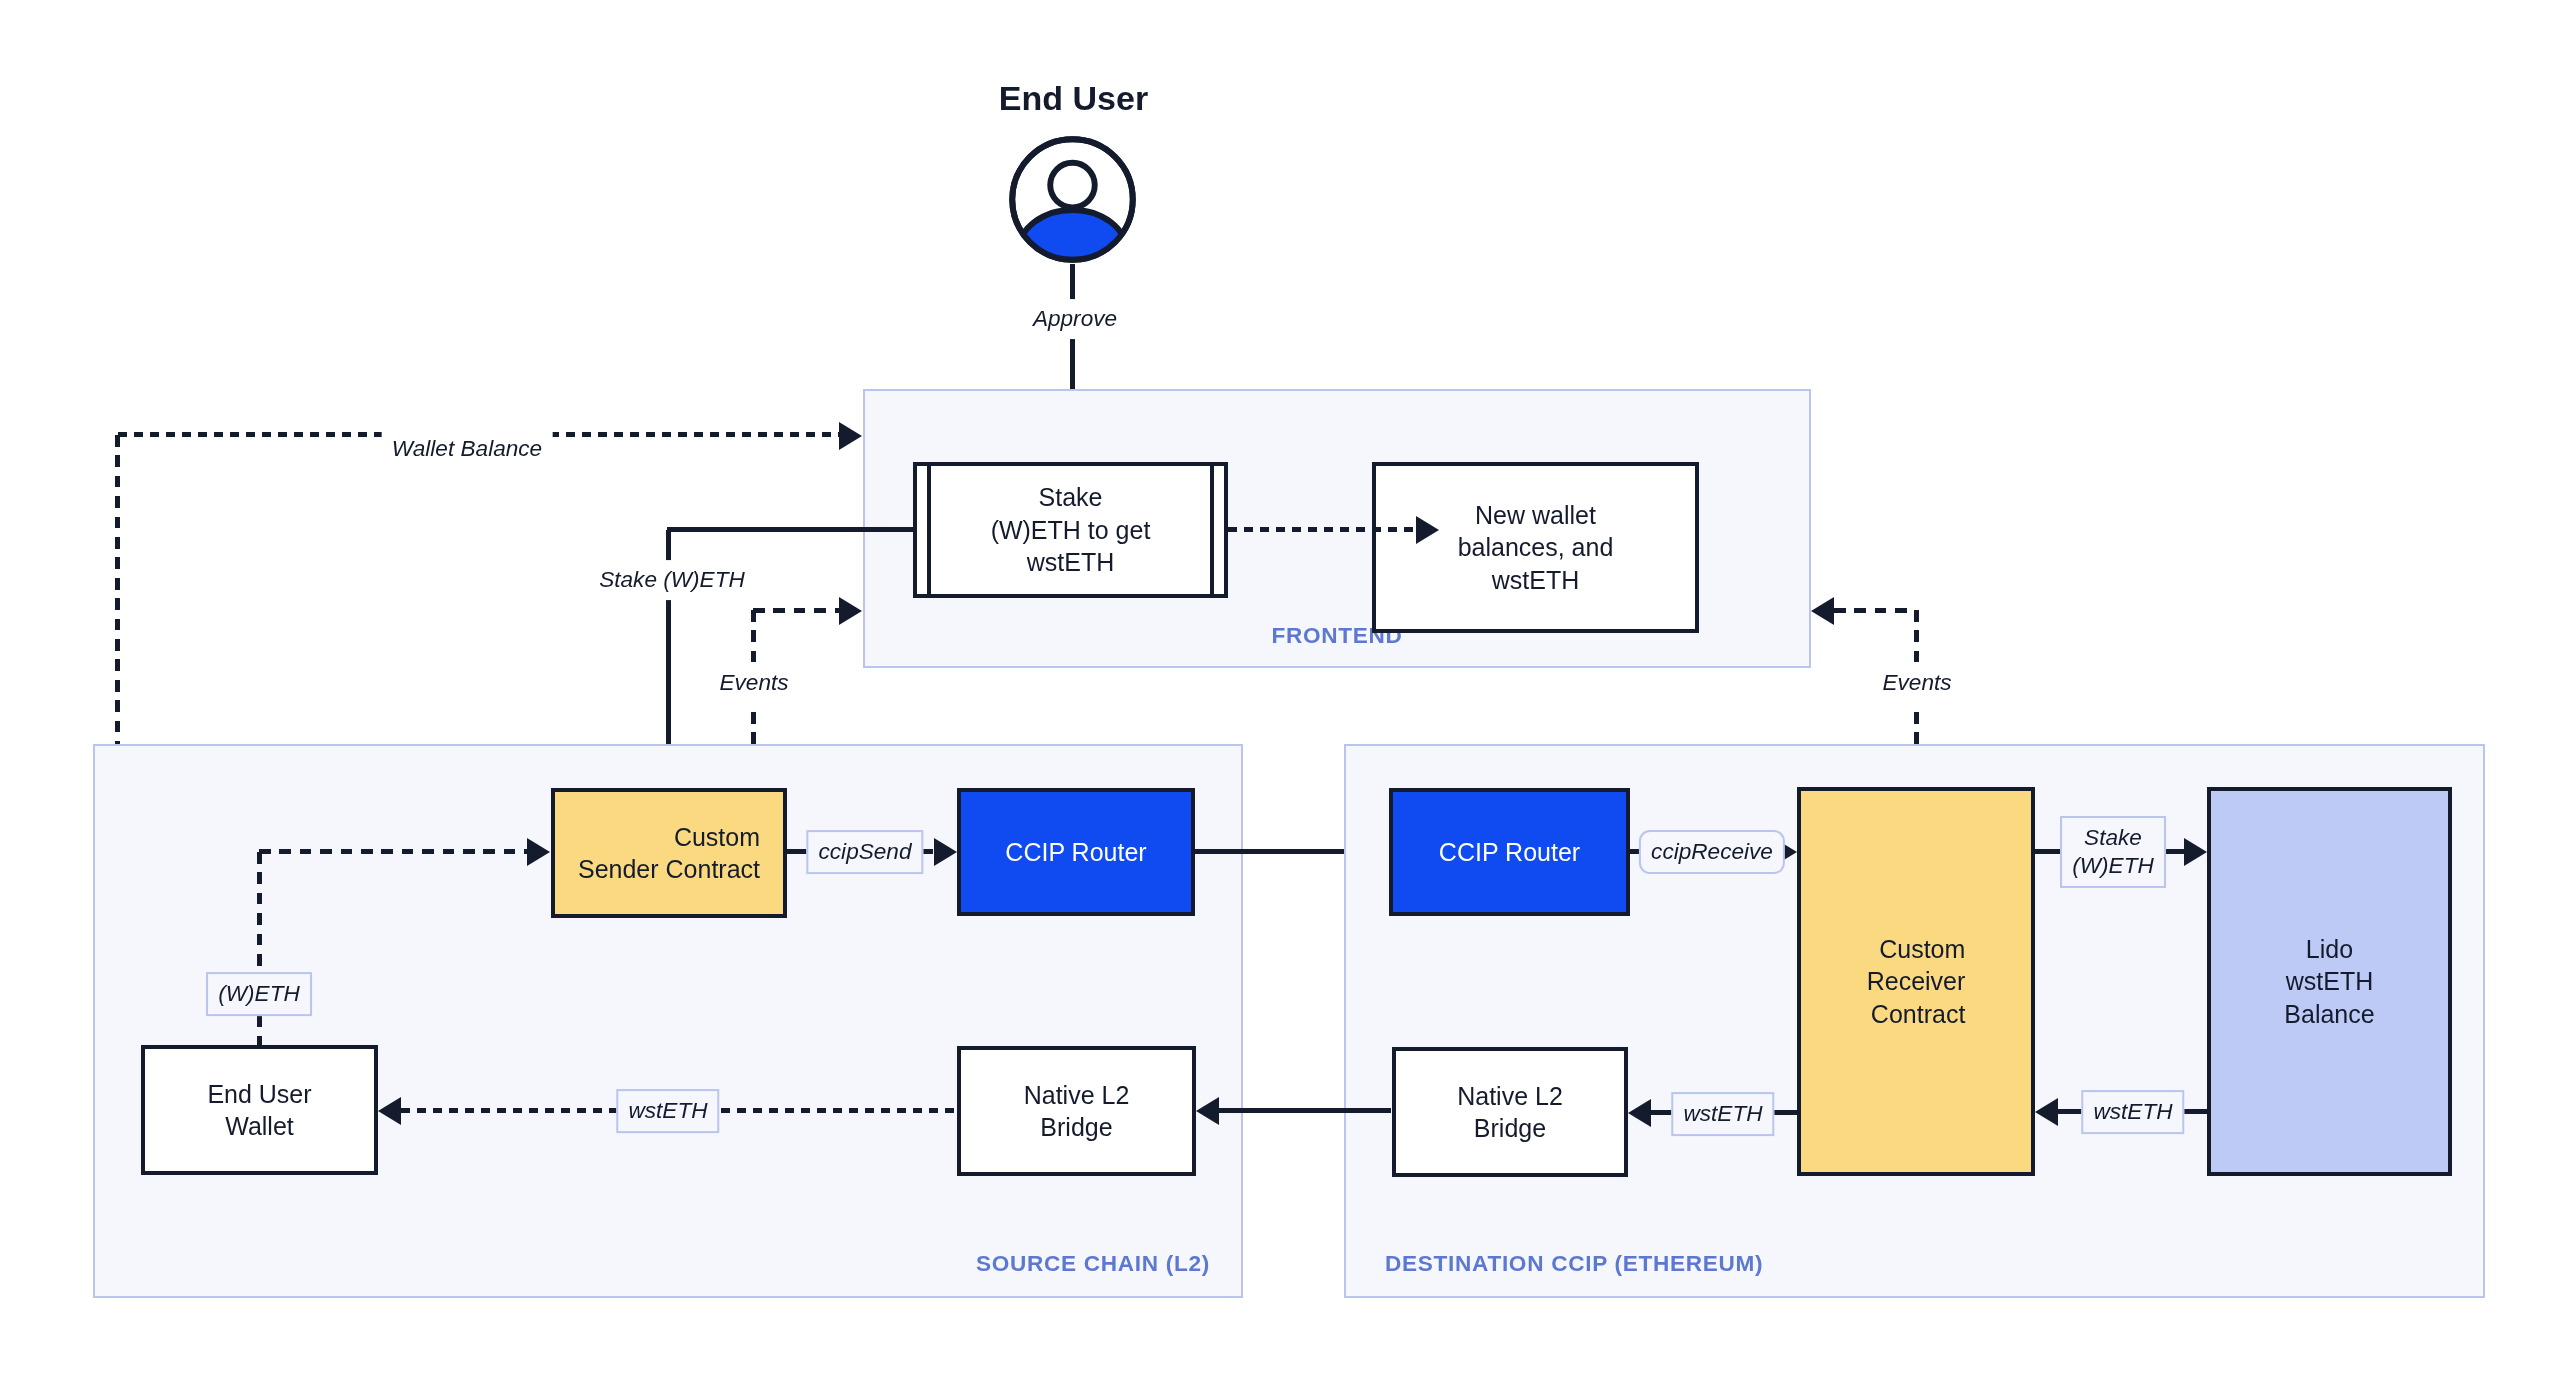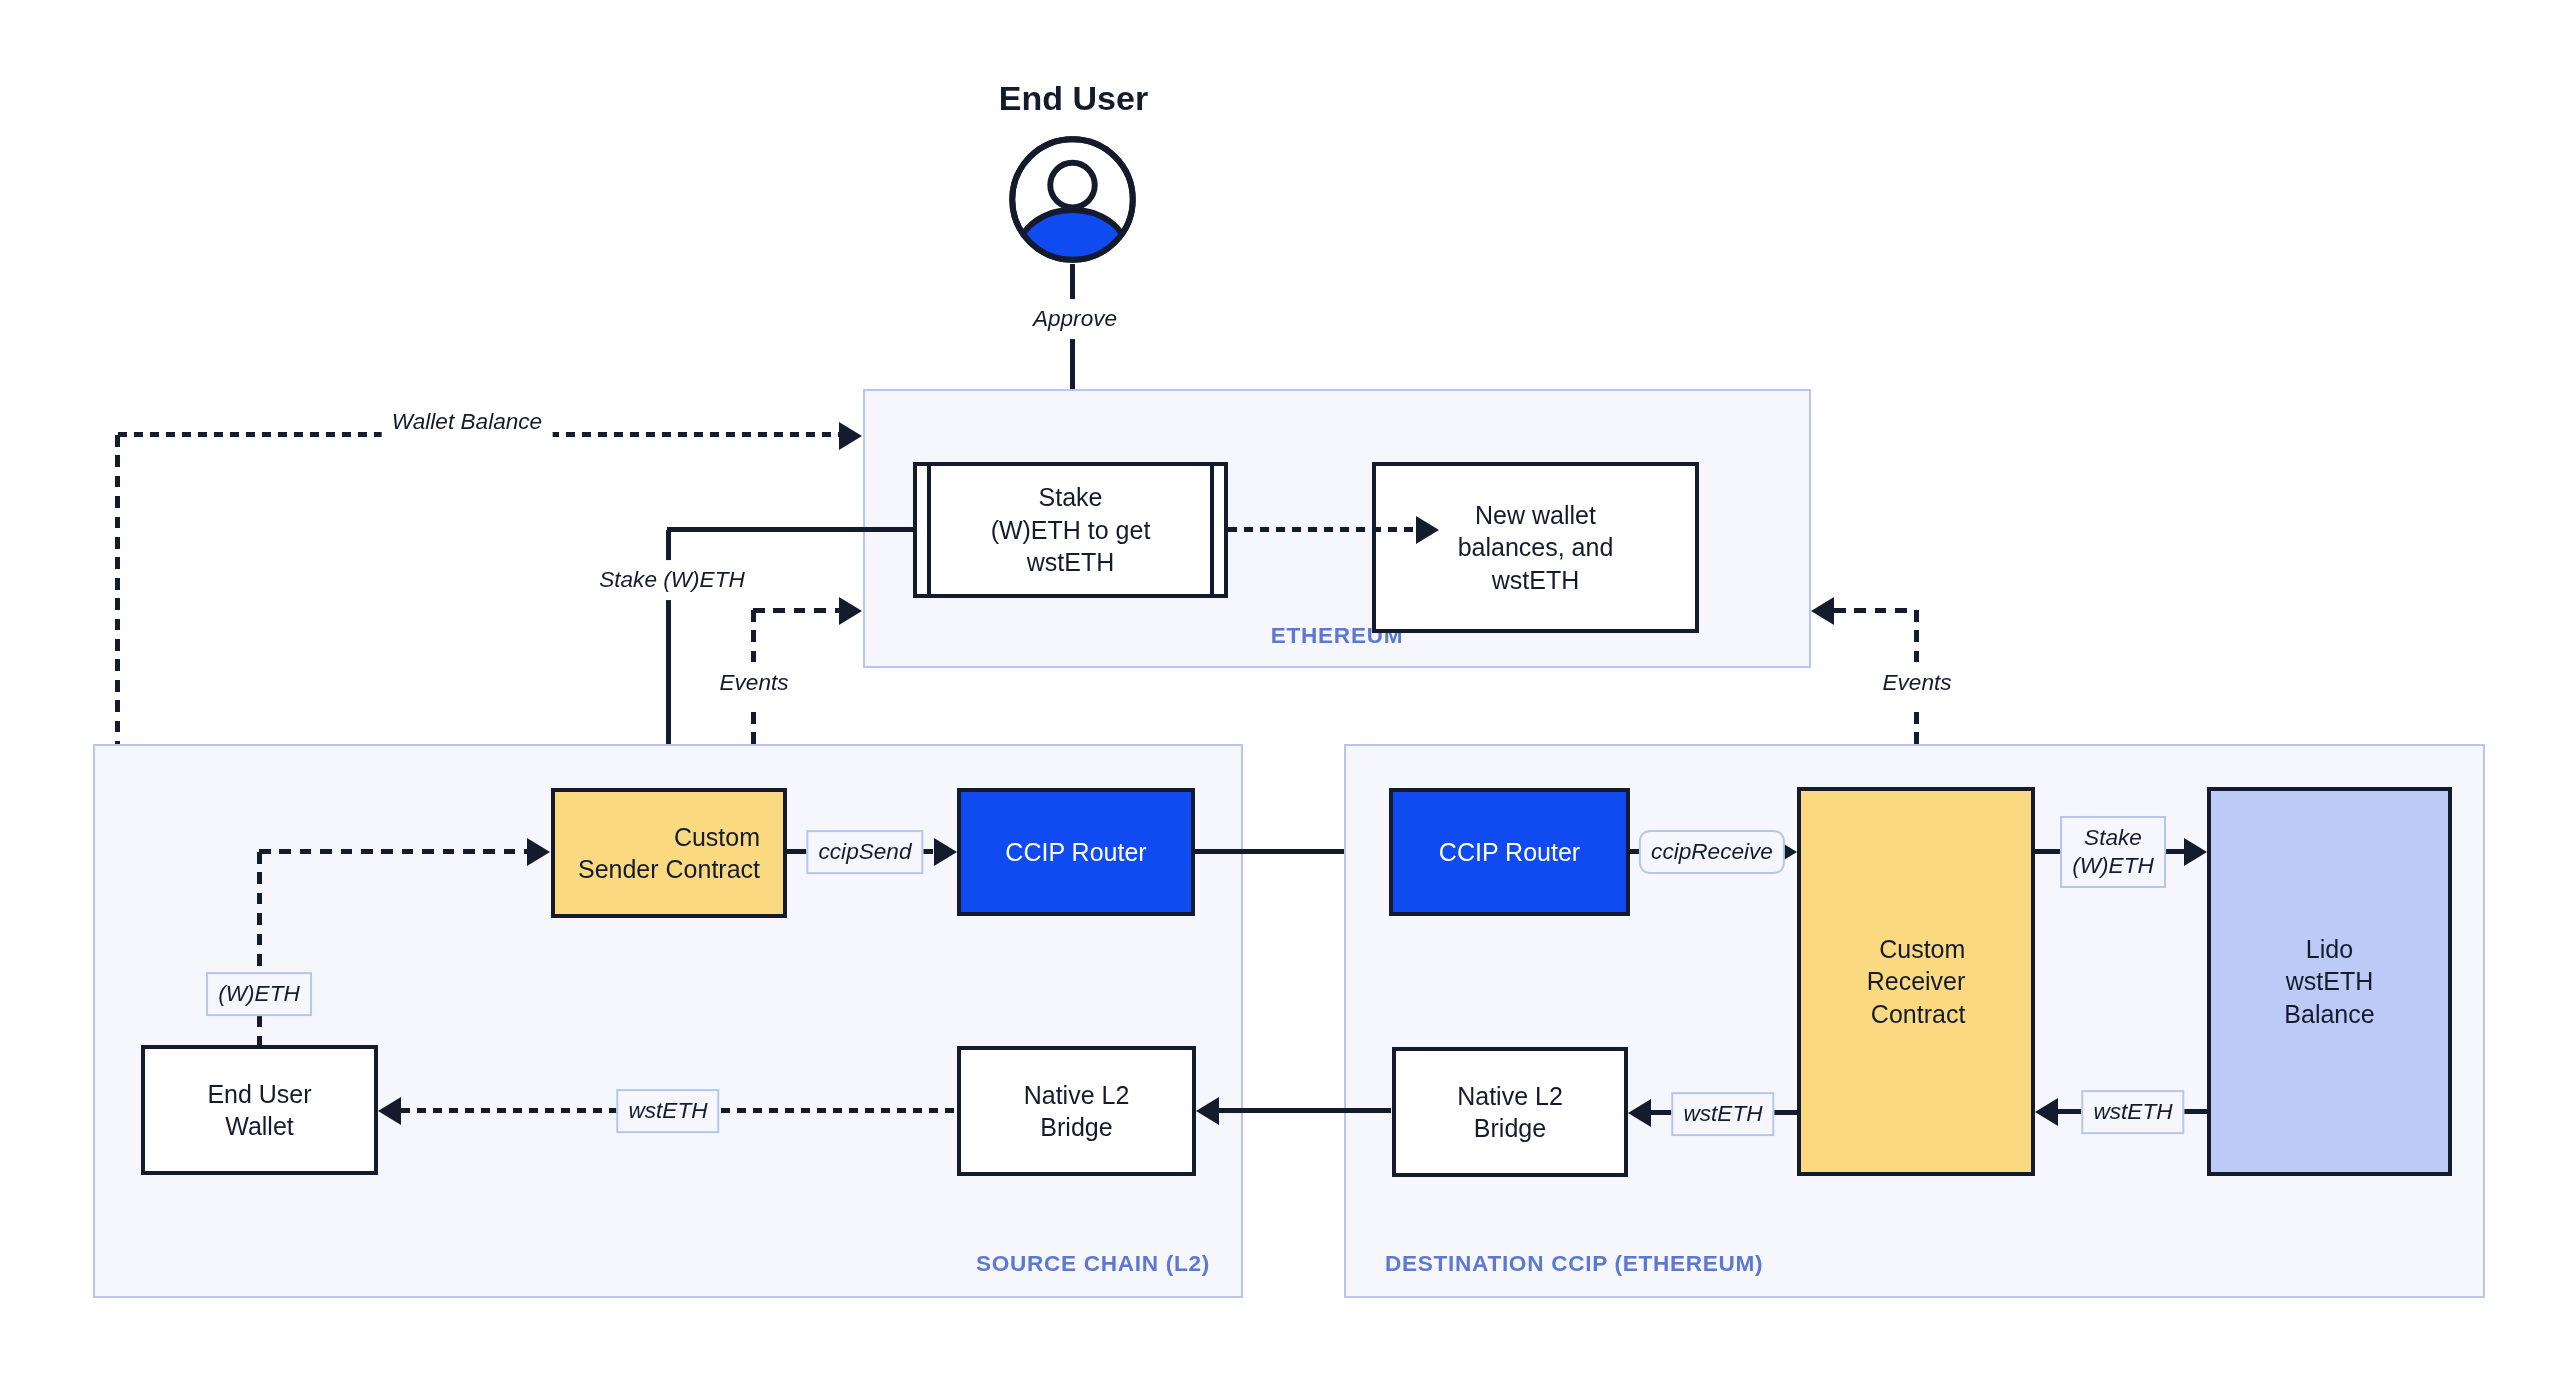--- a/index.html
+++ b/index.html
@@ -74,36 +74,36 @@
     </g>
     <circle cx="50" cy="50" r="46" fill="none" stroke="var(--ink)" stroke-width="4.5"></circle>
     <circle cx="50" cy="39" r="17" fill="#fff" stroke="var(--ink)" stroke-width="4.5"></circle>
   </svg>
 
   <div class="vline" style="left:1070px;top:264px;height:175px;"></div>
   <div class="arr d" style="left:1057px;top:438px;"></div>
   <div class="elabel white" style="left:1075px;top:319px;">Approve</div>
 
   <div class="zone" style="left:863px;top:389px;width:948px;height:279px;">
-    <div class="zone-label" style="left:50%;transform:translateX(-50%);bottom:17.5px;">ETHEREUM</div>
+    <div class="zone-label" style="left:50%;transform:translateX(-50%);bottom:17.5px;">FRONTEND</div>
   </div>
 
   <div class="node subroutine" style="left:913px;top:462px;width:315px;height:136px;">Stake
 (W)ETH to get
 wstETH</div>
   <div class="node" style="left:1372px;top:462px;width:327px;height:171px;">New wallet
 balances, and
 wstETH</div>
 
   <div class="hline dot" style="left:1228px;top:527px;width:188px;"></div>
   <div class="arr r" style="left:1416px;top:516px;"></div>
 
   <div class="hline dot" style="left:118px;top:432px;width:721px;"></div>
   <div class="arr r" style="left:839px;top:422px;"></div>
-  <div class="elabel white" style="left:467px;top:422px;">Wallet Balance</div>
+  <div class="elabel white" style="left:467px;top:449px;">Wallet Balance</div>
   <div class="vline dash" style="left:115px;top:435px;height:675px;"></div>
   <div class="hline dash" style="left:118px;top:1107px;width:23px;"></div>
 
   <div class="hline" style="left:667px;top:527px;width:247px;"></div>
   <div class="vline" style="left:666px;top:530px;height:234px;"></div>
   <div class="arr d" style="left:653px;top:764px;"></div>
   <div class="elabel white" style="left:672px;top:580px;">Stake (W)ETH</div>
 
   <div class="vline dash" style="left:751px;top:610px;height:178px;"></div>
   <div class="hline dash" style="left:753px;top:608px;width:86px;"></div>

